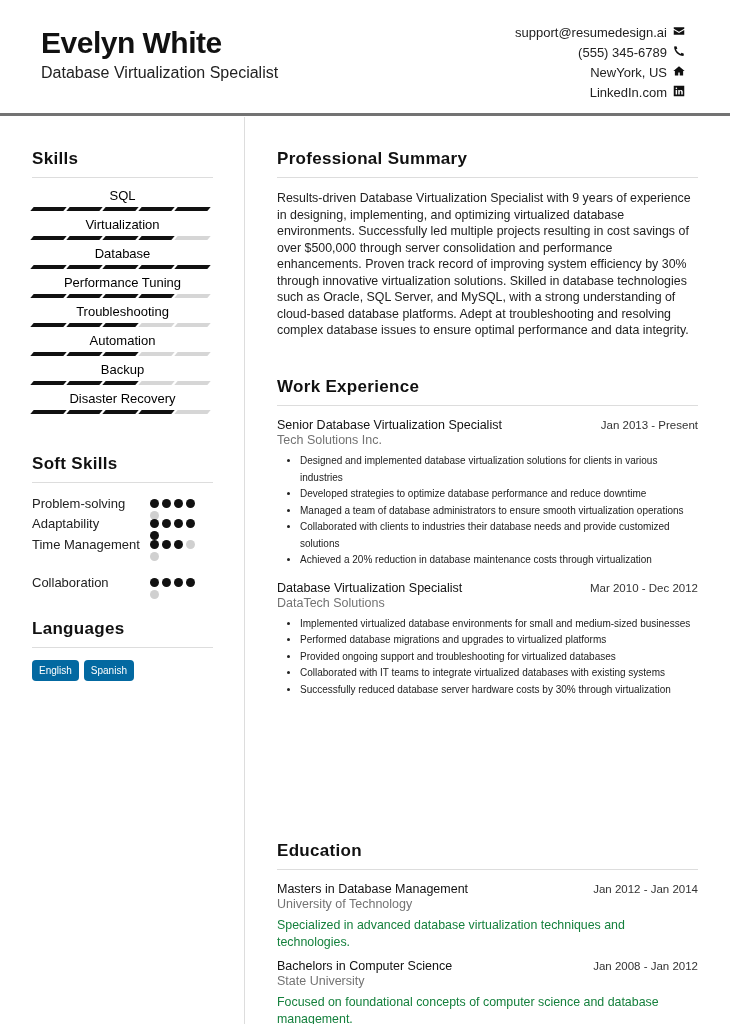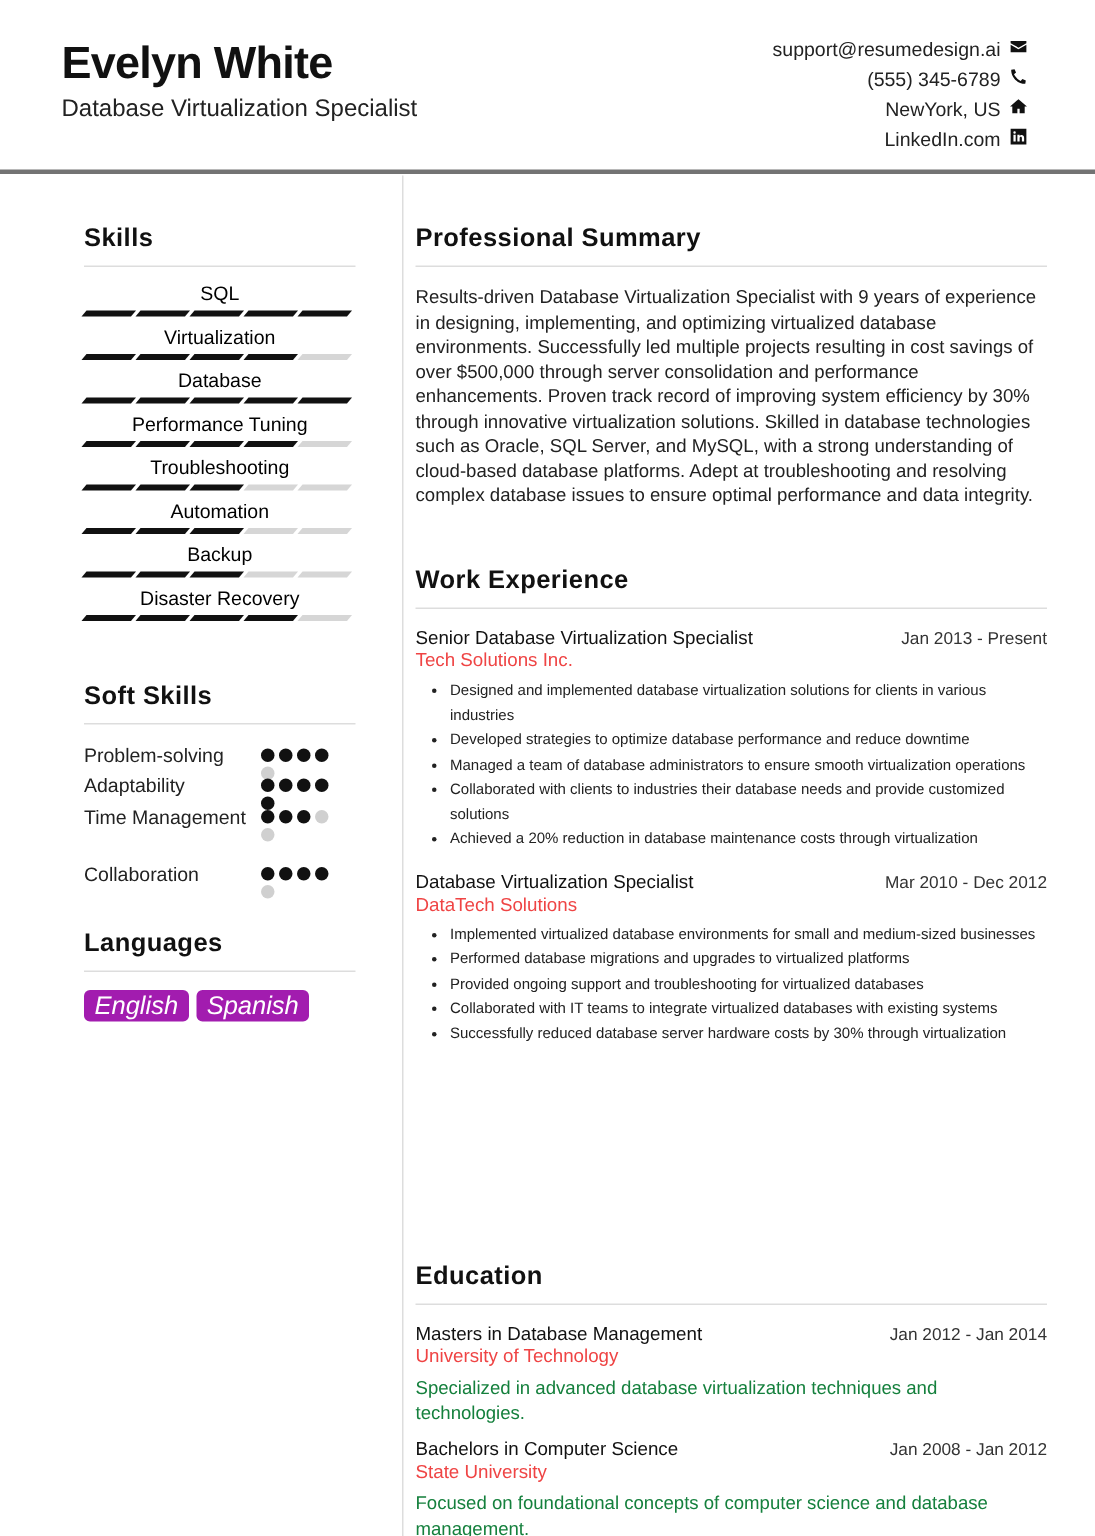--- a/index.html
+++ b/index.html
@@ -7,49 +7,49 @@
   body { font-family: "Liberation Sans", "DejaVu Sans", sans-serif; color: #222; }
 
   .header { position: relative; height: 116px; border-bottom: 3px solid #737373; }
   .name { position: absolute; left: 41px; top: 26px; font-size: 30px; font-weight: 700; color: #111; letter-spacing: -0.5px; }
   .title { position: absolute; left: 41px; top: 64px; font-size: 16px; color: #222; }
   .contacts { position: absolute; right: 45px; top: 25px; text-align: right; }
   .contact { display: flex; justify-content: flex-end; height: 20px; font-size: 13px; color: #222; }
   .contact .ico { width: 12px; height: 12px; margin-left: 6px; display: inline-flex; align-items: center; justify-content: center; }
   .contact svg { width: 12px; height: 12px; fill: #111; }
 
-  .sidebar { position: absolute; left: 0; top: 117px; width: 245px; height: 907px; border-right: 1px solid #ddd; margin-left: 24px; }
+  .sidebar { position: absolute; left: 0; top: 117px; width: 245px; height: 907px; border-right: 1px solid #ddd; }
   .main { position: absolute; left: 246px; top: 117px; width: 484px; height: 907px; }
 
   .sec-title { font-size: 17px; font-weight: 700; color: #111; letter-spacing: 0.3px; }
   .sec-rule { height: 1px; background: #ddd; margin-top: 8px; }
 
   .side-sec { position: absolute; left: 32px; width: 181px; }
   .skill { margin-top: 5px; }
   .skill-label { font-size: 13px; color: #000000; line-height: 17px; text-align: center; }
   .bars { display: flex; gap: 3px; margin-top: 3px; }
   .bar { width: 33px; height: 4px; background: #111; transform: skewX(-40deg); }
   .bar.off { background: #d6d6d6; }
 
   .soft { display: flex; align-items: flex-start; }
   .soft-label { width: 118px; font-size: 13px; line-height: 17px; color: #222; }
   .dots { width: 52px; display: flex; flex-wrap: wrap; gap: 3px 3px; height: 17px; align-items: flex-start; padding-top: 4px; }
   .dot { width: 9px; height: 9px; border-radius: 50%; background: #111; }
   .dot.off { background: #d0d0d0; }
 
   .langs { display: flex; gap: 5px; margin-top: 12px; }
-  .lang { background: #a21caf; color: #fff; font-size: 17px; padding: 3px 7px; border-radius: 4px; line-height: 15px; font-style: italic; }
+  .lang { background: #0369a1; color: #fff; font-size: 10px; padding: 3px 7px; border-radius: 4px; line-height: 15px; }
 
   .m-sec { position: absolute; left: 31px; width: 421px; }
   .para { font-size: 12.4px; line-height: 16.5px; color: #222; margin-top: 12px; }
   .job { margin-top: 12px; }
   .job-head { display: flex; justify-content: space-between; align-items: baseline; }
   .job-title { font-size: 12.5px; font-weight: 400; color: #111; }
   .job-date { font-size: 11.5px; color: #333; }
-  .job-org { font-size: 12.5px; color: #ef4444; line-height: 17px; }
+  .job-org { font-size: 12.5px; color: #737373; line-height: 17px; }
   ul.bullets { margin-top: 4px; padding-left: 23px; }
   ul.bullets li { font-size: 10px; line-height: 16.5px; color: #222; }
   .edu-desc { font-size: 12.4px; line-height: 17px; color: #15803d; margin-top: 4px; }
 </style>
 </head>
 <body>
 
 <div class="header">
   <div class="name">Evelyn White</div>
   <div class="title">Database Virtualization Specialist</div>

